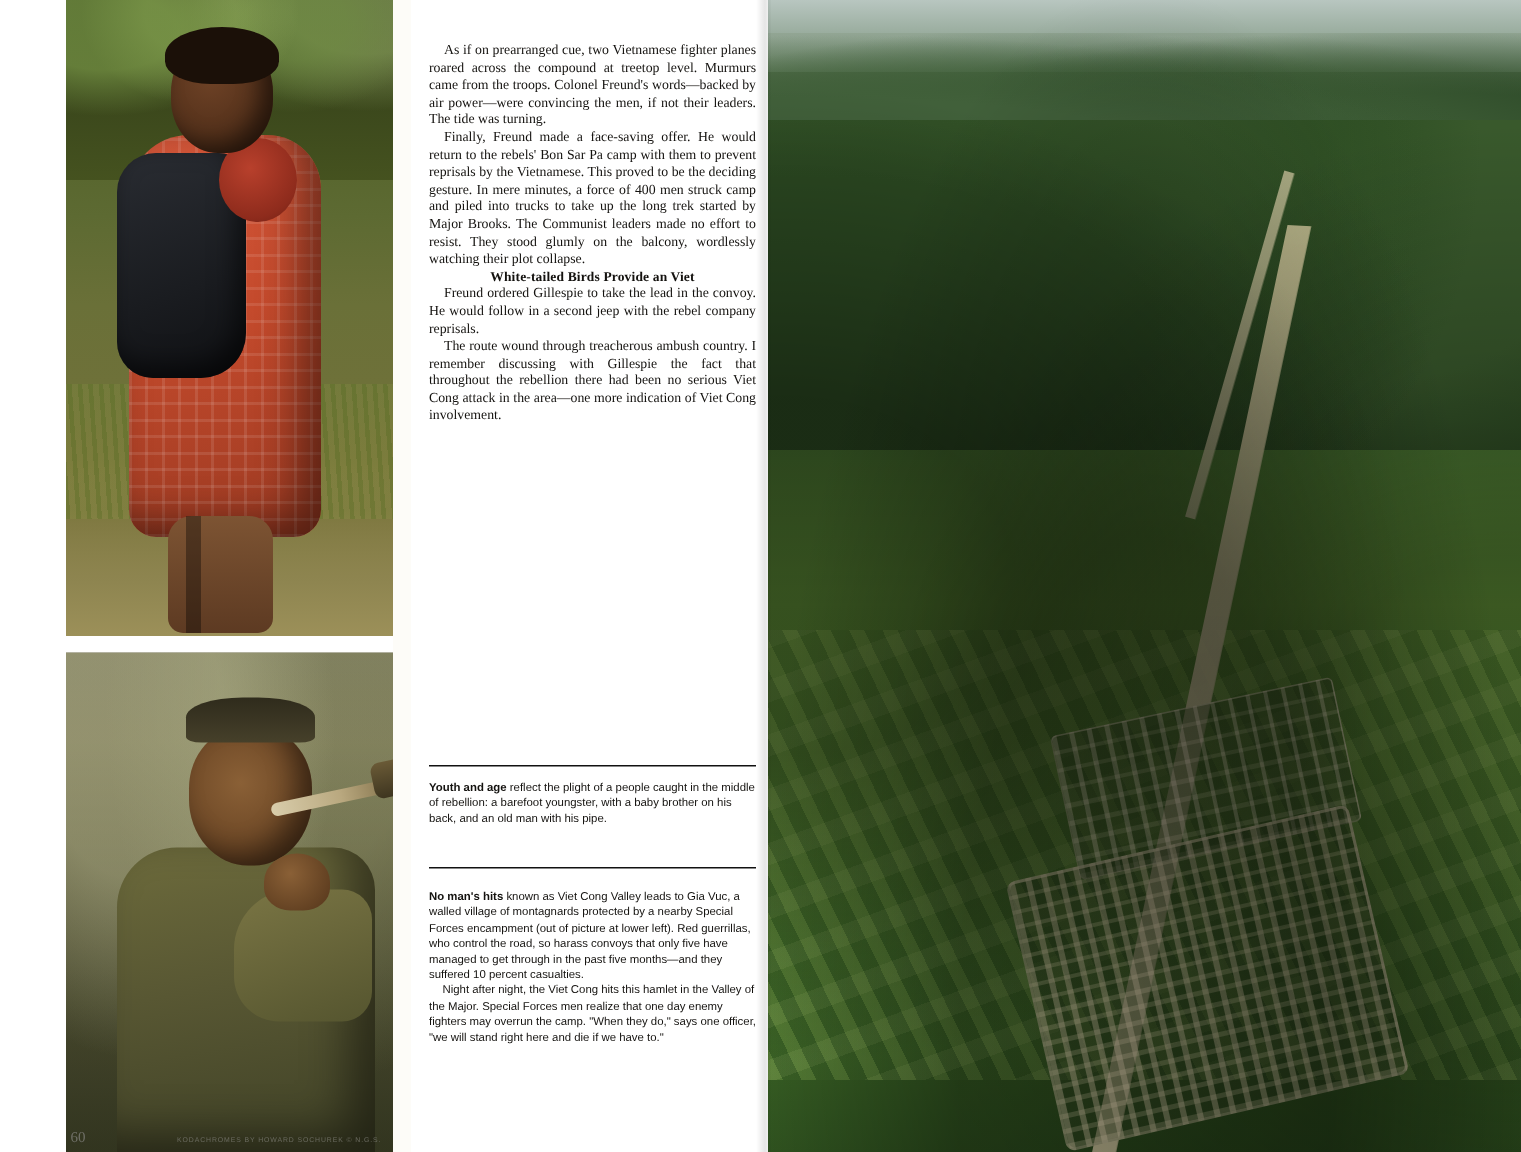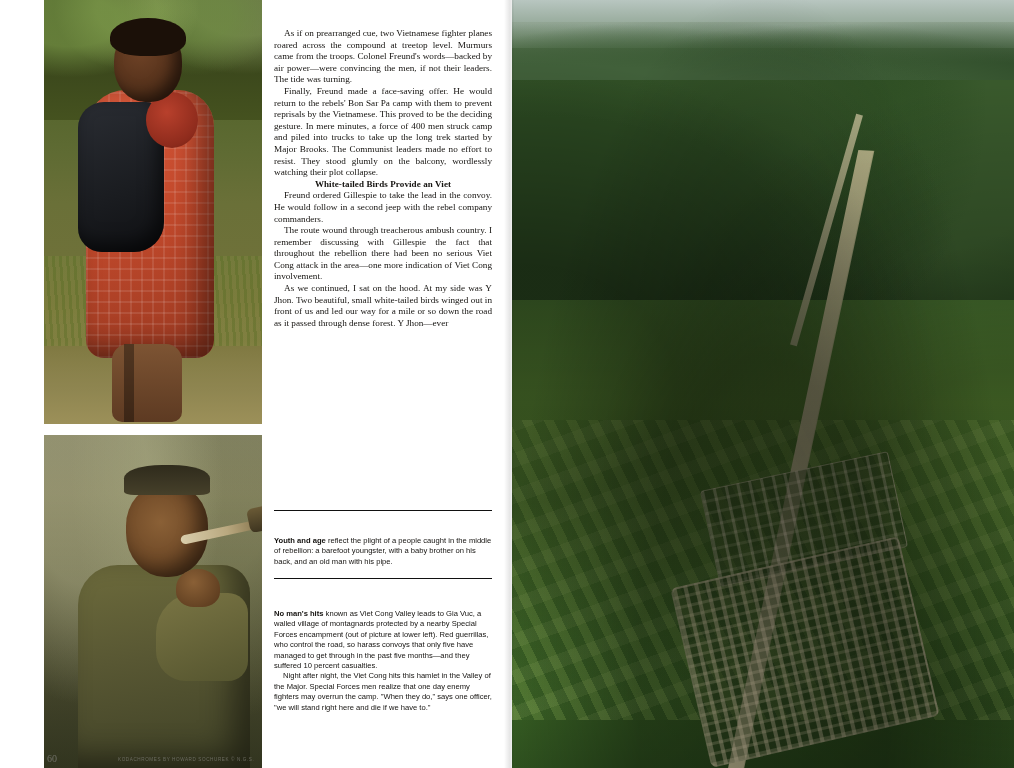--- a/index.html
+++ b/index.html
@@ -176,21 +176,21 @@
     left: 47px;
     bottom: 4px;
     font-family: "Liberation Serif", serif;
     font-size: 10px;
     color: #6f6f66;
   }
 
   
   .center-col {
     position: absolute;
-    left: 262px;
+    left: 274px;
     top: 0;
     width: 250px;
     height: 768px;
     background: #ffffff;
     padding: 0;
   }
   .body-text {
     position: absolute;
     left: 12px;
     top: 28px;
@@ -226,21 +226,20 @@
 
   .caption {
     position: absolute;
     left: 12px;
     width: 218px;
     font-family: "Liberation Sans", sans-serif;
     font-size: 7.6px;
     line-height: 10.4px;
     color: #14120f;
     text-align: left;
-    margin-top: 16px;
   }
   .caption b { font-weight: bold; }
   .caption.one { top: 520px; }
   .caption.two { top: 593px; }
   .caption.two p { margin: 0 0 0 0; }
   .caption.two p + p { text-indent: 9px; }
 
   
   .right-photo {
     position: absolute;
@@ -377,23 +376,22 @@
     <div class="credit">KODACHROMES BY HOWARD SOCHUREK © N.G.S.</div>
     <div class="folio">60</div>
   </div>
 
   <div class="center-col">
 
     <div class="body-text">
       <p class="first">As if on prearranged cue, two Vietnamese fighter planes roared across the compound at treetop level. Murmurs came from the troops. Colonel Freund's words—backed by air power—were convincing the men, if not their leaders. The tide was turning.</p>
       <p>Finally, Freund made a face-saving offer. He would return to the rebels' Bon Sar Pa camp with them to prevent reprisals by the Vietnamese. This proved to be the deciding gesture. In mere minutes, a force of 400 men struck camp and piled into trucks to take up the long trek started by Major Brooks. The Communist leaders made no effort to resist. They stood glumly on the balcony, wordlessly watching their plot collapse.</p>
       <p class="subhead">White-tailed Birds Provide an Viet</p>
-      <p>Freund ordered Gillespie to take the lead in the convoy. He would follow in a second jeep with the rebel company commanders.</p>
+      <p>Freund ordered Gillespie to take the lead in the convoy. He would follow in a second jeep with the rebel company reprisals.</p>
       <p>The route wound through treacherous ambush country. I remember discussing with Gillespie the fact that throughout the rebellion there had been no serious Viet Cong attack in the area—one more indication of Viet Cong involvement.</p>
-      <p>As we continued, I sat on the hood. At my side was Y Jhon. Two beautiful, small white-tailed birds winged out in front of us and led our way for a mile or so down the road as it passed through dense forest. Y Jhon—ever</p>
     </div>
 
     <div class="cap-rule one"></div>
     <div class="caption one">
       <b>Youth and age</b><span> reflect the plight of a people caught in the middle of rebellion: a barefoot youngster, with a baby brother on his back, and an old man with his pipe.</span>
     </div>
 
     <div class="cap-rule two"></div>
     <div class="caption two">
       <p><b>No man's hits</b><span> known as Viet Cong Valley leads to Gia Vuc, a walled village of montagnards protected by a nearby Special Forces encampment (out of picture at lower left). Red guerrillas, who control the road, so harass convoys that only five have managed to get through in the past five months—and they suffered 10 percent casualties.</span></p>

